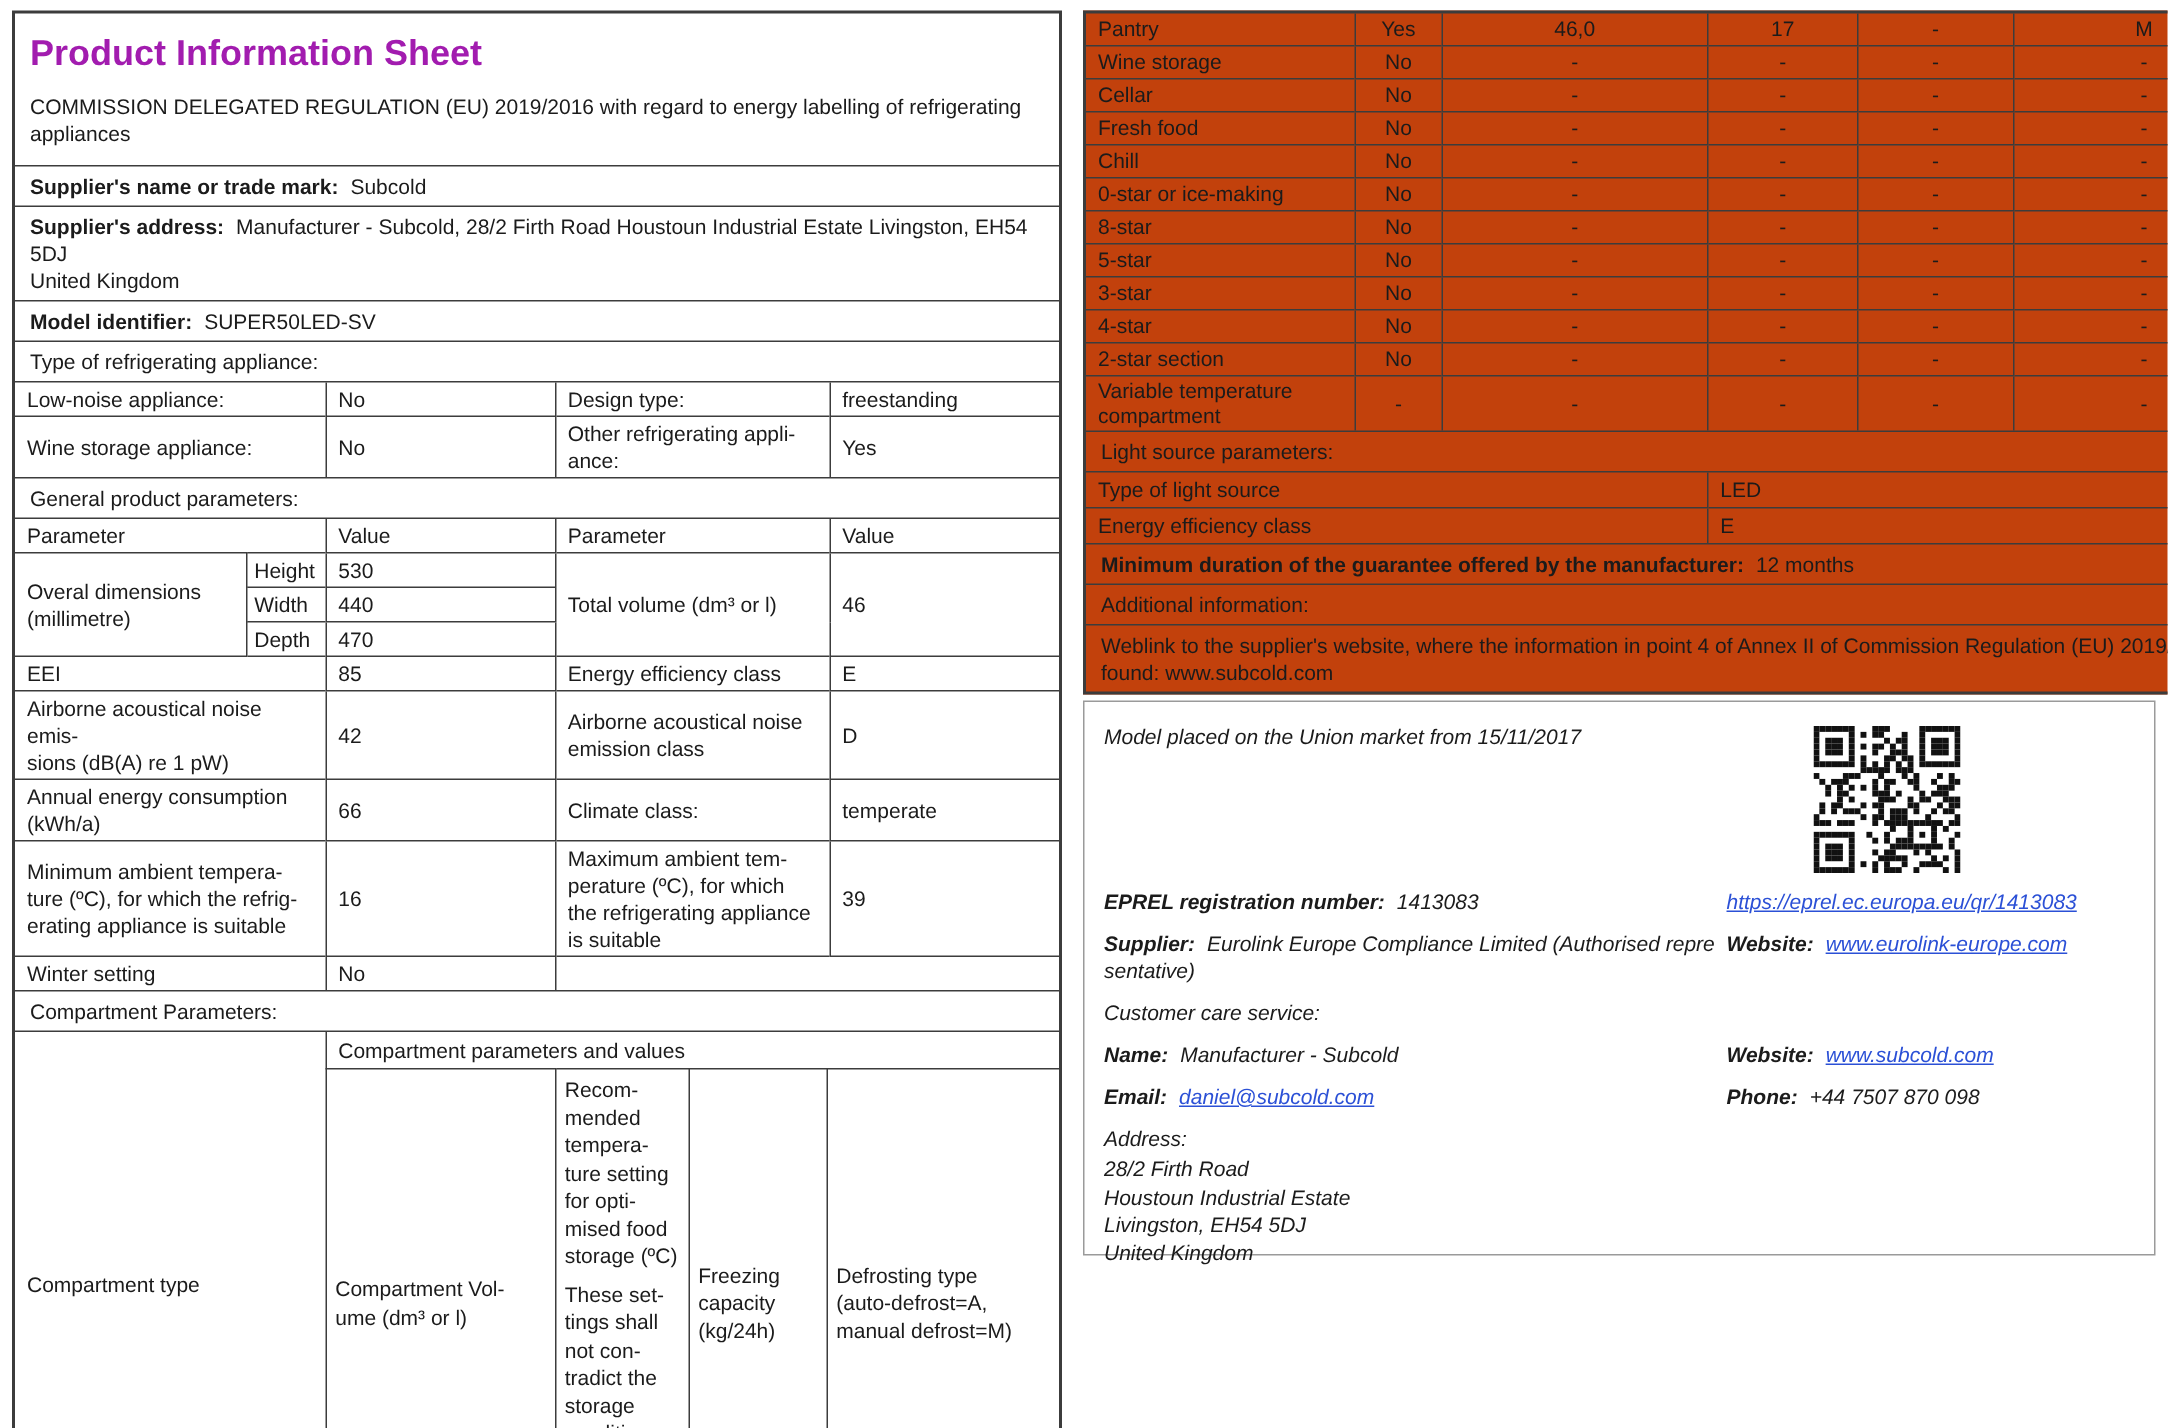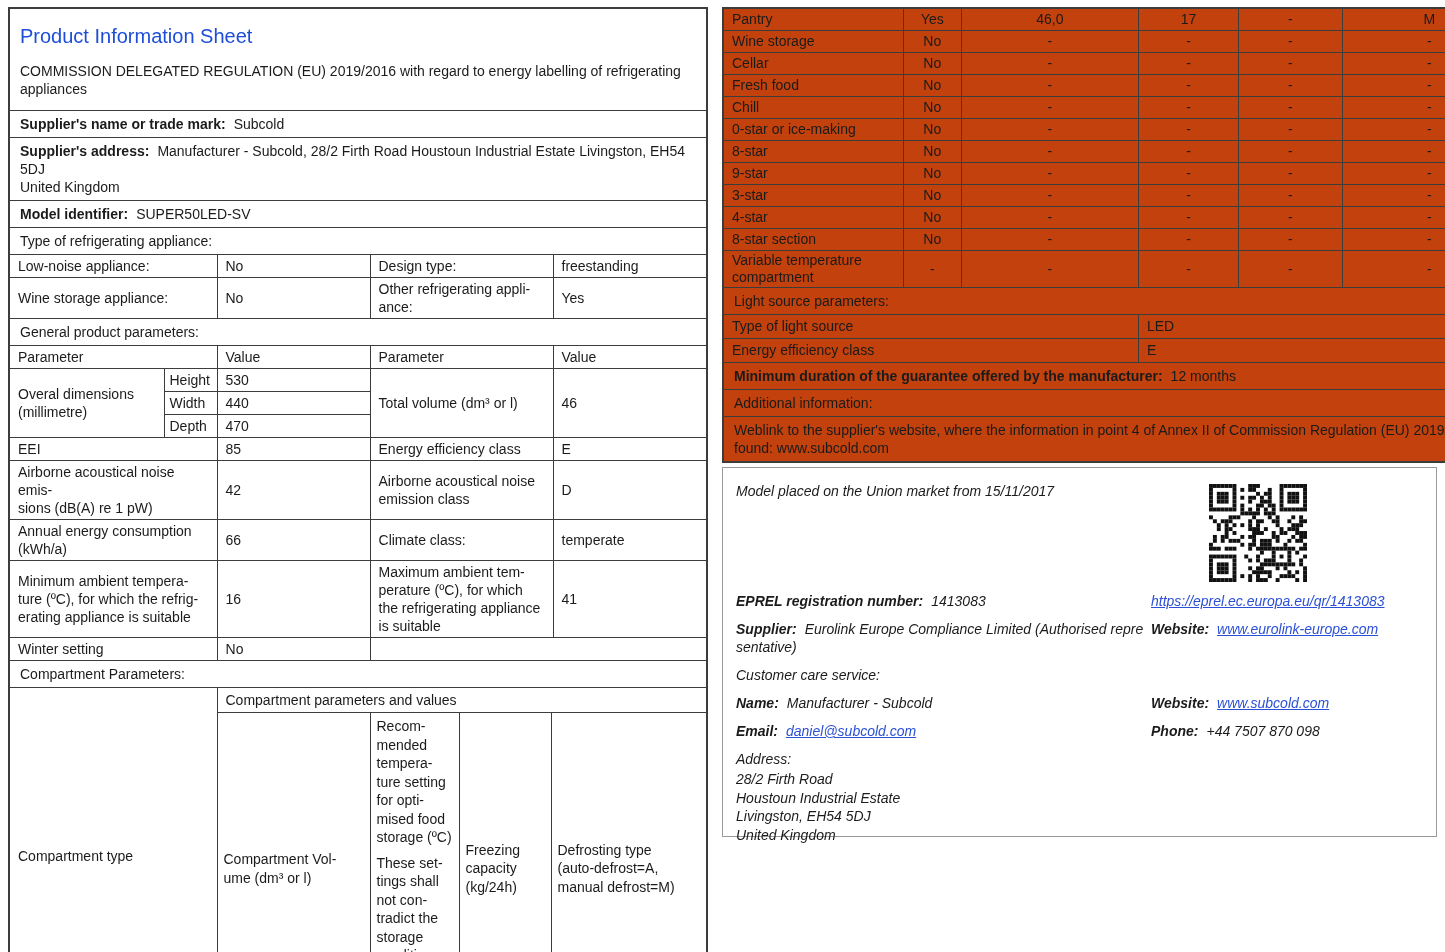--- a/index.html
+++ b/index.html
@@ -12,21 +12,21 @@
   .left-panel{position:absolute;left:8px;top:7px;width:700px;box-sizing:border-box;
               border:2px solid #3c3c3c;background:#fff;}
   .right-table{position:absolute;left:722px;top:7px;width:796px;box-sizing:border-box;
               border:2px solid #3c3c3c;background:#c2410c;}
   .right-info{position:absolute;left:722px;top:467px;width:715px;height:370px;box-sizing:border-box;
               border:1.5px solid #9a9a9a;background:#fff;padding:12px 13px;}
 
   .left-panel > * + *, .right-table > * + *{border-top:1.6px solid #3c3c3c;}
 
   .title-block{padding:10px 12px 12px 10px;}
-  h1{margin:0;font-size:20px;line-height:34px;font-weight:400;color:#1d4ed8;}
+  h1{margin:0;font-size:24px;line-height:34px;font-weight:700;color:#a21caf;}
   .subtitle{margin:9px 0 0 0;white-space:pre-line;}
 
   .kv{padding:4px 10px;}
   .kv .b{font-weight:700;margin-right:8px;}
   .heading{font-weight:400;padding:4px 10px;}
   .pre{white-space:pre-line;}
 
   table{width:100%;border-collapse:collapse;table-layout:fixed;}
   td{border:none;border-right:1.4px solid #3c3c3c;border-top:1.4px solid #3c3c3c;
      padding:2px 8px;vertical-align:middle;word-wrap:break-word;}
@@ -164,21 +164,21 @@
         </tr>
         <tr>
           <td colspan="2" class="pre">Minimum ambient tempera-
 ture (ºC), for which the refrig-
 erating appliance is suitable</td>
           <td>16</td>
           <td class="pre">Maximum ambient tem-
 perature (ºC), for which
 the refrigerating appliance
 is suitable</td>
-          <td class="lastcol">41</td>
+          <td class="lastcol">39</td>
         </tr>
         <tr>
           <td colspan="2">Winter setting</td>
           <td>No</td>
           <td colspan="2" class="lastcol"></td>
         </tr>
       </tbody>
         </table>
     </div>
 
@@ -295,21 +295,21 @@
         </tr>
         <tr>
           <td>8-star</td>
           <td class="center">No</td>
           <td class="center">-</td>
           <td class="center">-</td>
           <td class="center">-</td>
           <td class="center lastcol">-</td>
         </tr>
         <tr>
-          <td>9-star</td>
+          <td>5-star</td>
           <td class="center">No</td>
           <td class="center">-</td>
           <td class="center">-</td>
           <td class="center">-</td>
           <td class="center lastcol">-</td>
         </tr>
         <tr>
           <td>3-star</td>
           <td class="center">No</td>
           <td class="center">-</td>
@@ -319,21 +319,21 @@
         </tr>
         <tr>
           <td>4-star</td>
           <td class="center">No</td>
           <td class="center">-</td>
           <td class="center">-</td>
           <td class="center">-</td>
           <td class="center lastcol">-</td>
         </tr>
         <tr>
-          <td>8-star section</td>
+          <td>2-star section</td>
           <td class="center">No</td>
           <td class="center">-</td>
           <td class="center">-</td>
           <td class="center">-</td>
           <td class="center lastcol">-</td>
         </tr>
         <tr>
           <td class="pre">Variable temperature
 compartment</td>
           <td class="center">-</td>

